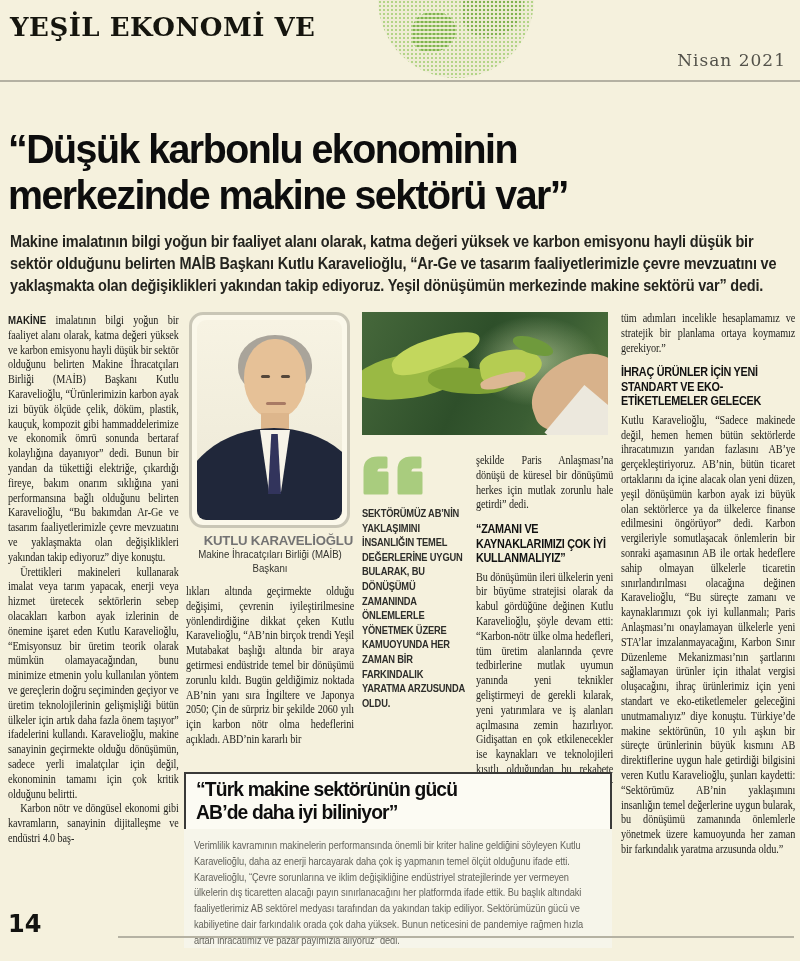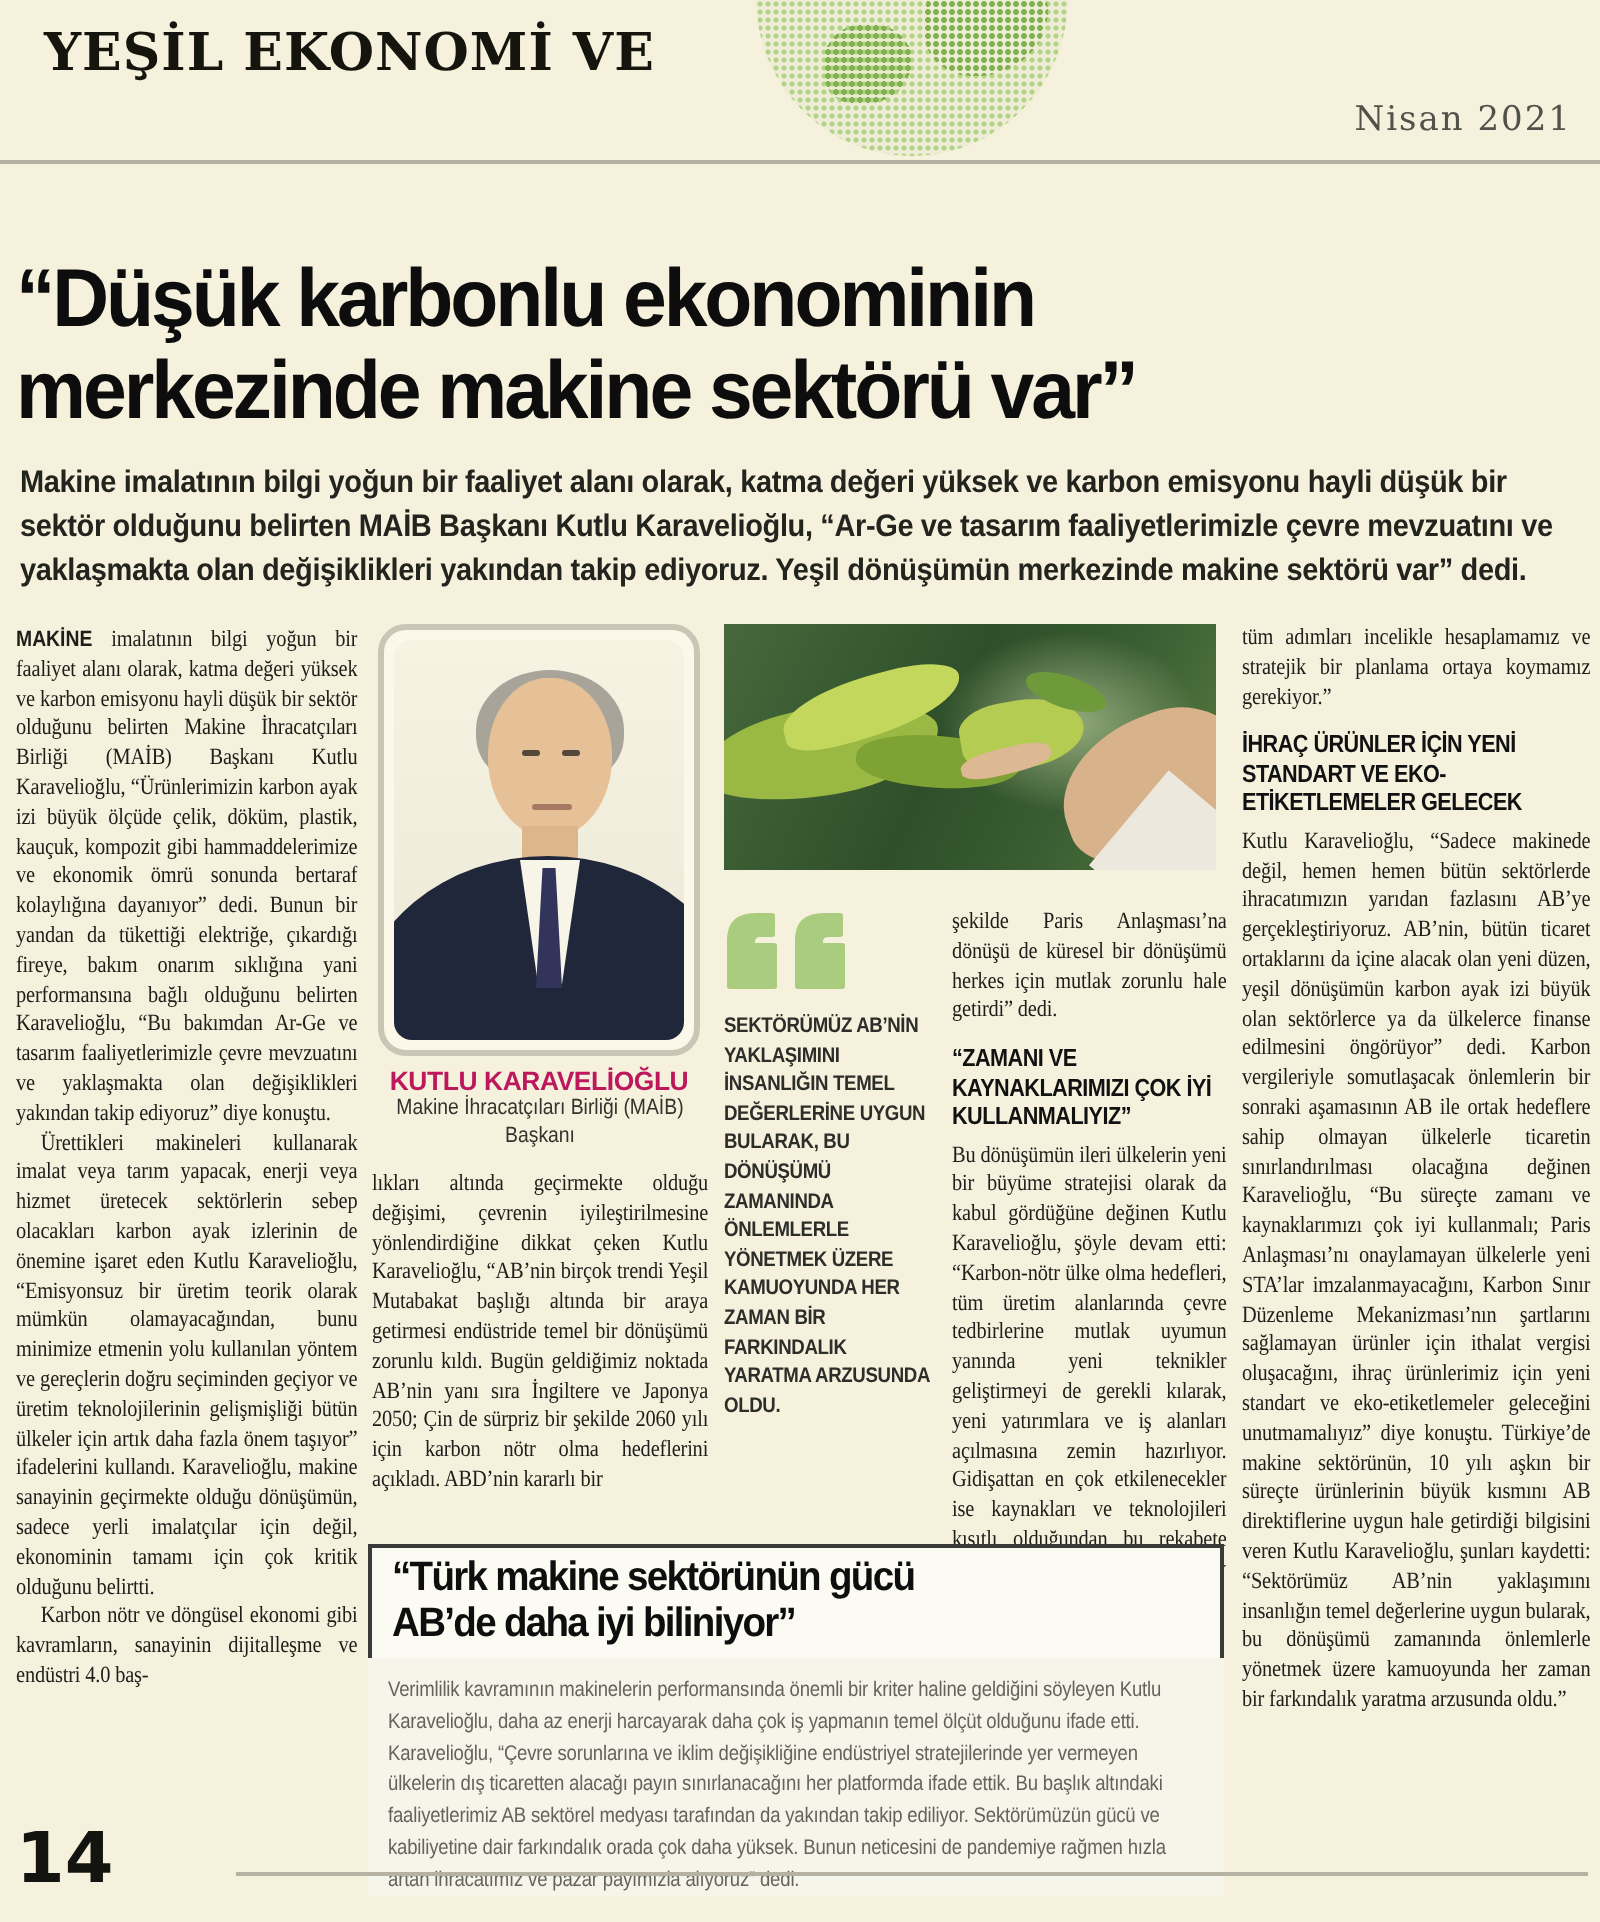--- a/index.html
+++ b/index.html
@@ -4,21 +4,21 @@
 <style>
   html,body { margin:0; padding:0; background:#e8e5d6; }
   .page {
     position:relative; width:800px; height:961px; margin:0 auto;
     background:#f5f1dd; overflow:hidden;
     font-family:"Liberation Serif", serif; color:#1c1c1a;
   }
 
   
   .masthead-title {
-    position:absolute; left:22px; top:12px;
+    position:absolute; left:10px; top:12px;
     font-family:"DejaVu Serif", serif; font-weight:700;
     font-size:26px; line-height:1.2; letter-spacing:.5px; color:#15150e;
   }
   .masthead-date {
     position:absolute; right:14px; top:50px;
     font-family:"DejaVu Serif", serif; font-size:17px; letter-spacing:1px; color:#53524a;
   }
   .header-rule { position:absolute; left:0; top:80px; width:800px; height:2px; background:#b4b1a2; }
 
   .globe {
@@ -82,21 +82,21 @@
   .eye-r { left:84px; top:55px; width:9px; height:2.5px; background:#55473a; border-radius:2px; }
   .mouth { left:69px; top:82px; width:20px; height:3px; background:#a87a64; border-radius:2px; }
   .neck  { left:64px; top:93px; width:28px; height:24px; background:#ddb68c; }
   .suit  { left:-18px; top:108px; width:190px; height:110px; background:#20273a; border-radius:50% 50% 0 0 / 72% 72% 0 0; }
   .shirt { left:63px; top:110px; width:30px; height:62px; background:#f7f4e8; clip-path:polygon(0 0,100% 0,70% 100%,30% 100%); }
   .tie   { left:71px; top:114px; width:13px; height:60px; background:#32345c; clip-path:polygon(25% 0,75% 0,100% 100%,0 100%); }
 
   .caption { position:absolute; left:186px; top:533px; width:167px; text-align:center; }
   .caption-name {
     font-family:"Liberation Sans", sans-serif; font-weight:700; font-size:13.2px;
-    letter-spacing:-.2px; color:#be185d;
+    letter-spacing:-.2px; color:#737373;text-align:right;
   }
   .caption-role {
     width:190px; transform:scaleX(.88); transform-origin:50% 0; margin-left:-11px;
     font-family:"Liberation Sans", sans-serif; font-size:11px; line-height:1.25; color:#33332e;
   }
 
   
   .hand-photo {
     position:absolute; left:362px; top:312px; width:246px; height:123px; overflow:hidden;
     background:linear-gradient(115deg,#46683b 0%,#2e4f2a 45%,#3a5d33 70%,#597c41 100%);
@@ -146,21 +146,21 @@
   }
   .box-body-inner {
     width:466px; transform:scaleX(.875); transform-origin:left top;
     font-family:"Liberation Sans", sans-serif;
     font-size:10.6px; line-height:15.8px; letter-spacing:-.1px; color:#64635c;
   }
 
   
   .footer-number {
     position:absolute; left:8px; top:910px;
-    font-family:"DejaVu Sans", sans-serif; font-weight:800; font-size:35px; color:#131310;
+    font-family:"DejaVu Sans", sans-serif; font-weight:800; font-size:24px; color:#131310;
   }
   .footer-brand {
     position:absolute; left:48px; top:920px;
     font-family:"DejaVu Sans", sans-serif; font-weight:800; font-size:14.5px;
     letter-spacing:1.5px; color:#5a9e4d;margin-top:48px;
   }
   .footer-rule { position:absolute; left:118px; top:936px; width:676px; height:1.5px; background:#b5b2a3; }
 </style>
 </head>
 <body>

